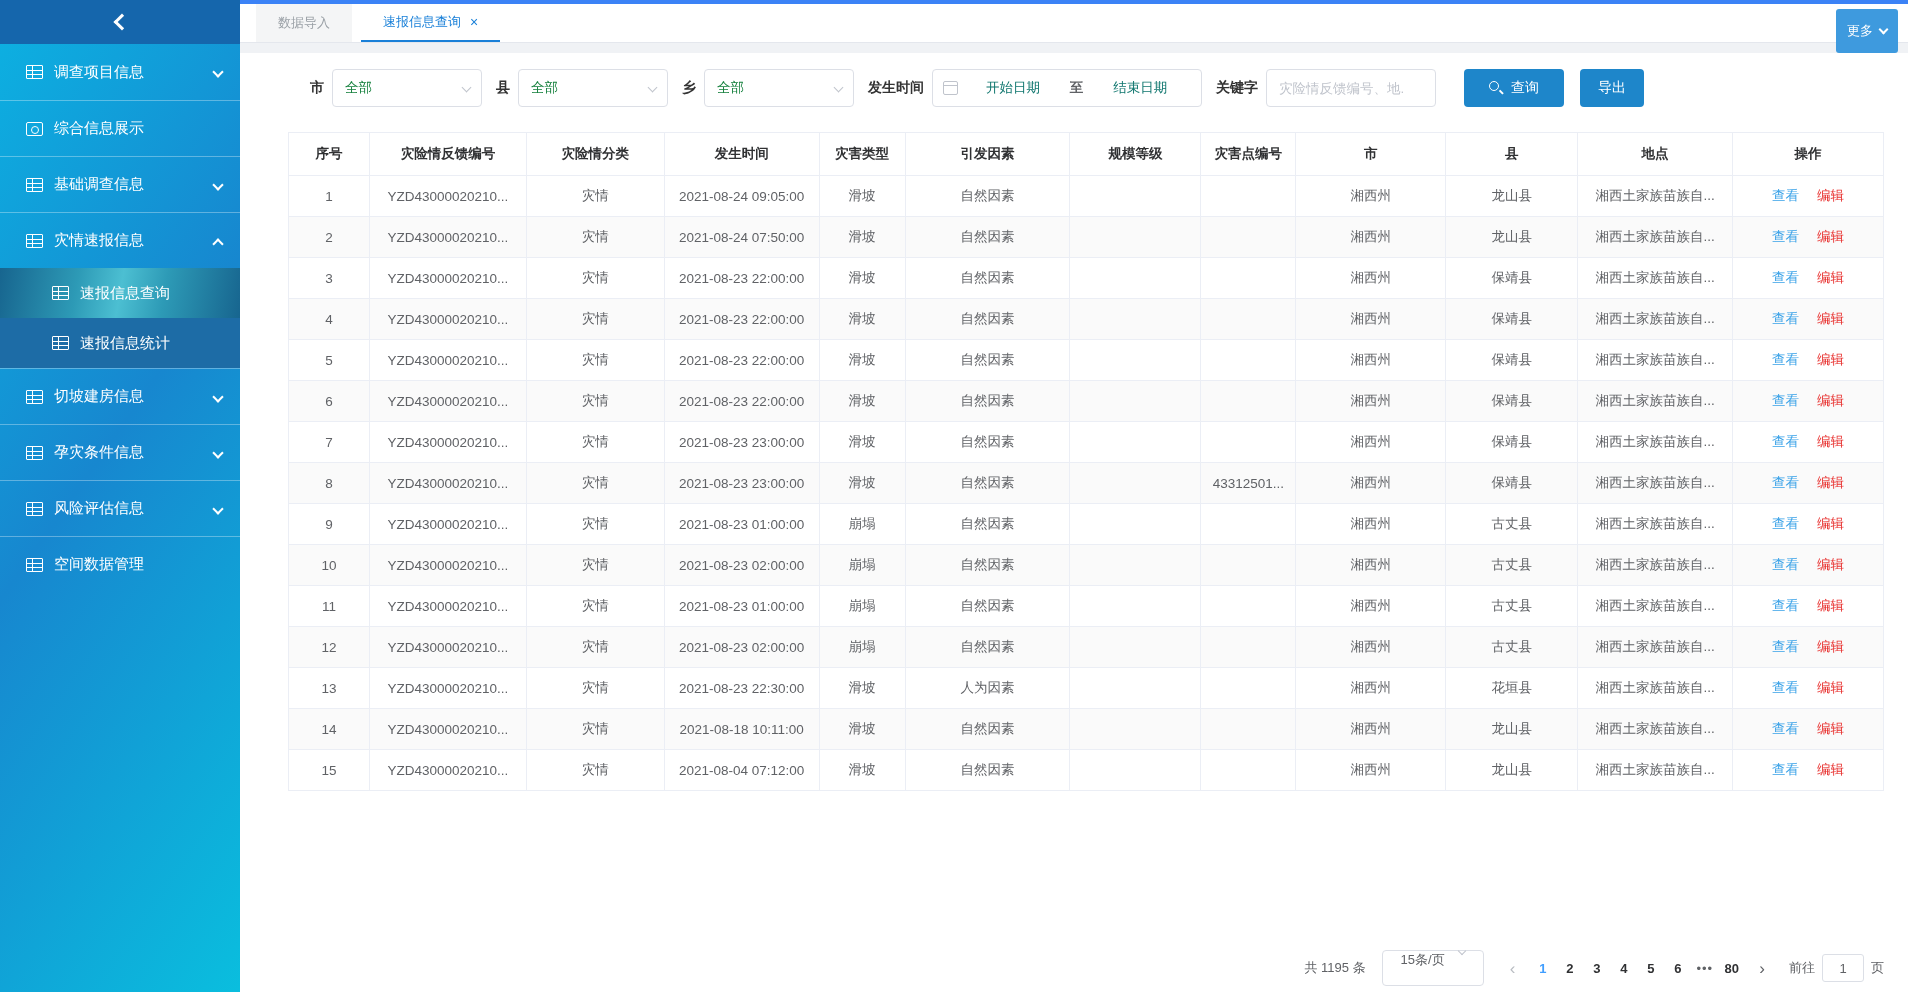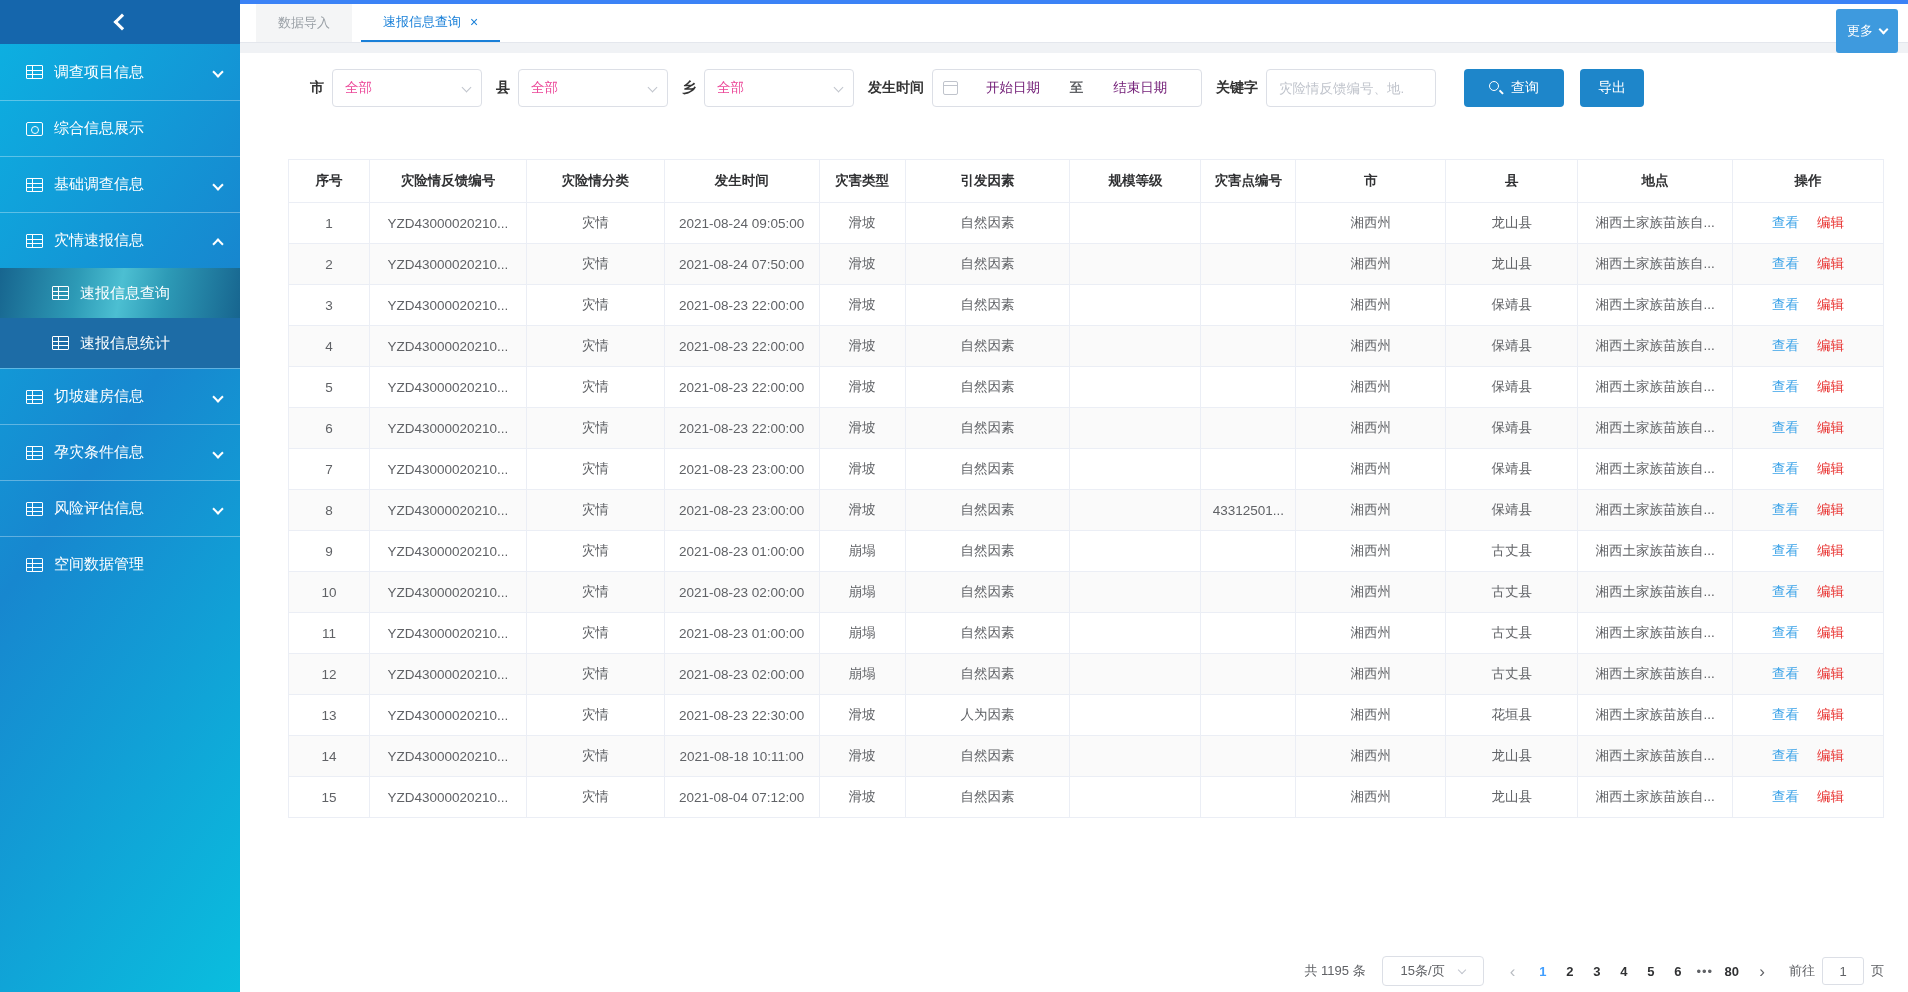--- a/index.html
+++ b/index.html
@@ -74,73 +74,73 @@
   .caret-down { width:7px; height:7px; border-right:2px solid #fff; border-bottom:2px solid #fff;
     transform:rotate(45deg); margin-top:-3px; }
 
   .content { flex:1; background:#fff; margin-top:10px; padding:8px 24px 0 48px; position:relative; }
 
   
   .filter-row { display:flex; align-items:center; margin:8px 0 0 22px; font-size:14px; color:#333; }
   .f-label { font-weight:700; margin-right:8px; white-space:nowrap; }
   .select {
     width:150px; height:38px; border:1px solid #dcdfe6; border-radius:4px; background:#fff;
-    display:flex; align-items:center; padding:0 28px 0 12px; color:#ec4899;
+    display:flex; align-items:center; padding:0 28px 0 12px; color:#15803d;
     position:relative; margin-right:14px; cursor:pointer; font-size:13.5px;
   }
   .sel-caret { position:absolute; right:11px; top:14px; width:7px; height:7px;
     border-right:1.5px solid #c0c4cc; border-bottom:1.5px solid #c0c4cc; transform:rotate(45deg); }
   .date-box {
     width:270px; height:38px; border:1px solid #dcdfe6; border-radius:4px; background:#fff;
     display:flex; align-items:center; padding:0 10px; margin-right:14px; cursor:text;
   }
   .cal-icon { width:15px; height:14px; border:1px solid #c0c4cc; border-radius:2px;
     background:linear-gradient(#c0c4cc,#c0c4cc) 0 3px/100% 1px no-repeat; margin-right:4px; }
-  .d-ph { flex:1; text-align:center; color:#701a75; font-size:13.5px; }
+  .d-ph { flex:1; text-align:center; color:#0f766e; font-size:13.5px; }
   .d-to { color:#606266; font-weight:700; padding:0 6px; font-size:13.5px; }
   .kw-input {
     width:170px; height:38px; border:1px solid #dcdfe6; border-radius:4px;
     padding:0 12px; font-size:13.5px; color:#606266; margin-right:14px; outline:none;
   }
   .kw-input::placeholder { color:#c0c4cc; }
   .btn {
     height:38px; padding:0 25px; background:#1e86ca; color:#fff; border:none; border-radius:4px;
     font-size:14px; display:inline-flex; align-items:center; gap:8px; cursor:pointer; white-space:nowrap;
   }
   .btn.export { margin-left:16px; padding:0 18px; }
   .search-ic { width:14px; height:14px; position:relative; }
   .search-ic::before { content:''; position:absolute; left:0; top:0; width:8px; height:8px;
     border:1.5px solid #fff; border-radius:50%; }
   .search-ic::after { content:''; position:absolute; left:9.5px; top:9.5px; width:4.5px; height:1.6px;
     background:#fff; transform:rotate(45deg); }
 
   
-  .data-table { width:100%; border-collapse:collapse; table-layout:fixed; margin-top:52px; font-size:13.5px;border-radius:16px; }
+  .data-table { width:100%; border-collapse:collapse; table-layout:fixed; margin-top:25px; font-size:13.5px;border-radius:16px; }
   .data-table th {
     height:43px; font-weight:700; color:#303133; border:1px solid #ebeef5; background:#fff;
     text-align:center; padding:0 4px; overflow:hidden; white-space:nowrap;
   }
   .data-table td {
     height:41px; color:#606266; border:1px solid #ebeef5; text-align:center;
     overflow:hidden; white-space:nowrap; text-overflow:ellipsis; padding:0 4px; background:#fff;
   }
   .data-table tbody tr:nth-child(even) td { background:#fafafa; }
   .op-link { cursor:pointer; margin:0 9px; text-decoration:none; font-size:13.5px; }
   .op-view { color:#3aa2e8; }
   .op-edit { color:#e8312f; }
 
   
   .pagination {
     position:absolute; right:24px; bottom:6px; display:flex; align-items:center;
     font-size:13px; color:#606266; gap:6px;
   }
   .pg-total { margin-right:10px; }
   .page-size {
-    width:102px; height:30px; border:1px solid #dcdfe6; border-radius:4px; background:#fff;
-    display:flex; align-items:center; justify-content:center; gap:14px; cursor:pointer; margin-right:12px;
+    width:102px; height:36px; border:1px solid #dcdfe6; border-radius:4px; background:#fff;
+    display:flex; justify-content:center; gap:14px; cursor:pointer; margin-right:12px;
   }
   .ps-caret { width:6px; height:6px; border-right:1.5px solid #c0c4cc; border-bottom:1.5px solid #c0c4cc;
     transform:rotate(45deg); margin-top:-3px; }
   .pg-arrow { color:#b8bcc2; font-size:17px; padding:0 8px; cursor:pointer; line-height:1; }
   .pg-arrow.next { color:#606266; }
   .pg-num { min-width:27px; text-align:center; font-weight:700; color:#303133; cursor:pointer; }
   .pg-num.active { color:#409eff; }
   .pg-num.dots { font-weight:400; color:#606266; letter-spacing:1px; }
   .pg-goto { margin-left:10px; display:flex; align-items:center; gap:7px; }
   .goto-input { width:42px; height:28px; border:1px solid #dcdfe6; border-radius:3px;

